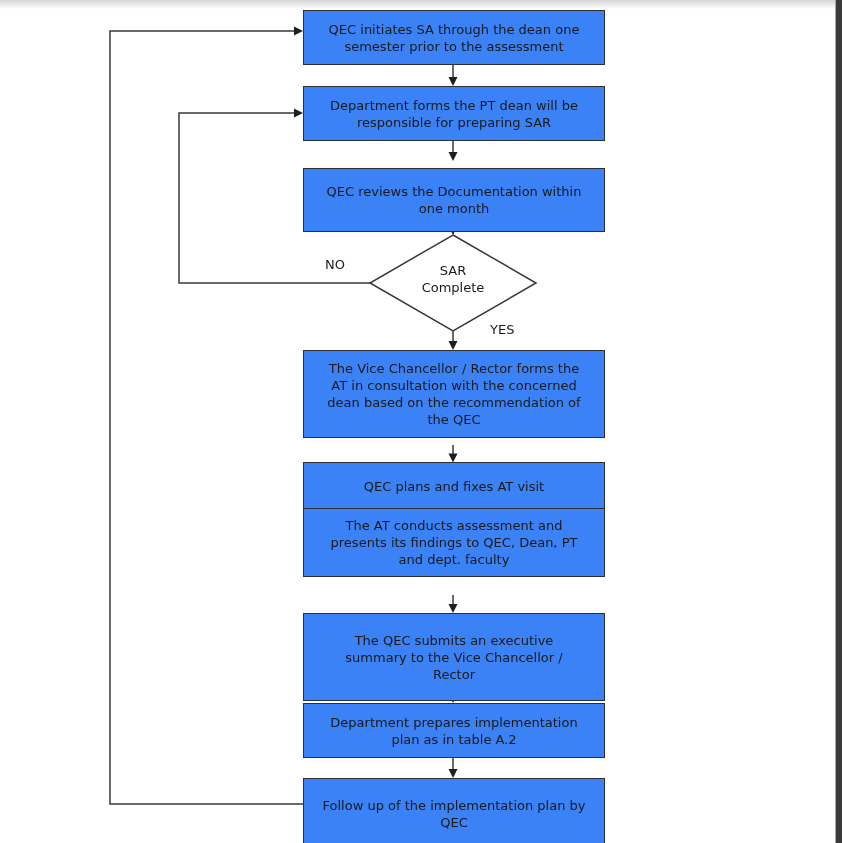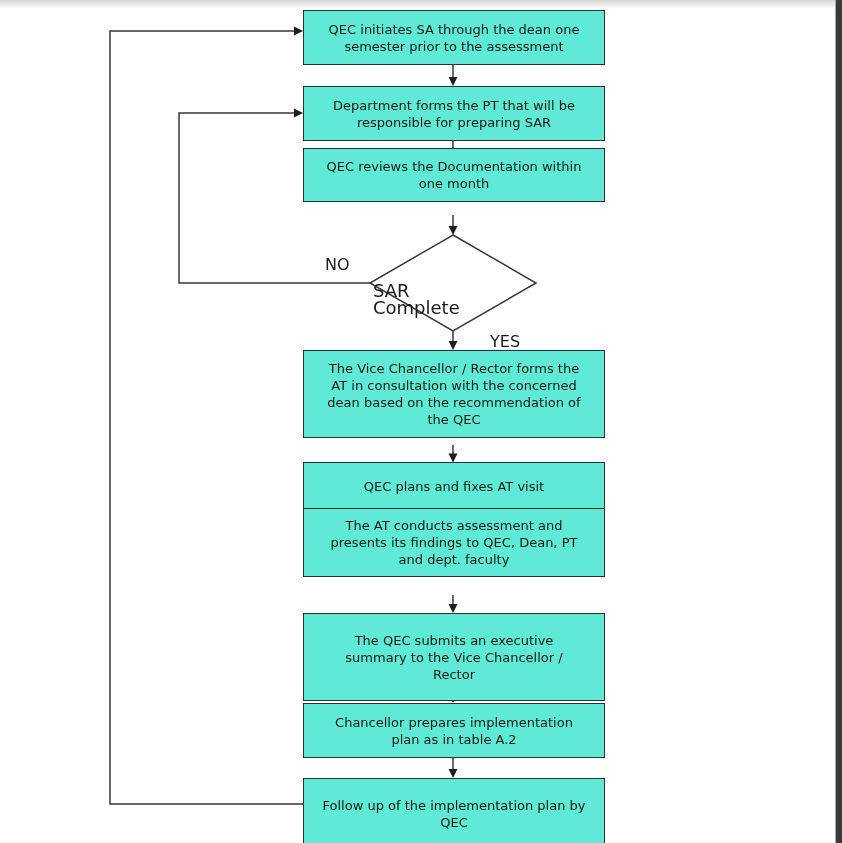--- a/index.html
+++ b/index.html
@@ -30,52 +30,52 @@
   }
   svg.connectors {
     position: absolute;
     left: 0; top: 0;
   }
   .node {
     position: absolute;
     left: 303px;
     width: 302px;
     box-sizing: border-box;
-    background: #5eead4;
+    background: #3b82f6;
     border: 1.5px solid #2e2e2e;
     display: flex;
     align-items: center;
     justify-content: center;
   }
   .node-label {
     display: block;
     width: 100%;
     padding: 0 2px;
     text-align: center;
     font-size: 13px;
     line-height: 17px;
     white-space: pre-line;
   }
   .decision-label {
     position: absolute;
     left: 373px;
     top: 262px;
     width: 160px;
-    font-size: 18px;
+    text-align: center;
+    font-size: 13px;
     line-height: 17px;
     white-space: pre-line;
-    margin-top: 20px;
   }
   .edge-label {
     position: absolute;
-    font-size: 16px;
+    font-size: 13px;
     line-height: 15px;
   }
   .edge-label.no  { left: 325px; top: 257px; }
-  .edge-label.yes { left: 490px; top: 334px; }
+  .edge-label.yes { left: 490px; top: 322px; }
 </style>
 </head>
 <body>
 
 <div class="top-fade"></div>
 
 <svg class="connectors" width="842" height="843" viewBox="0 0 842 843">
   <g stroke="#383838" stroke-width="1.5" fill="none">
 
     <polyline points="303,804 110,804 110,31 294,31"></polyline>
@@ -109,24 +109,24 @@
     <polygon points="448.5,694 457.5,694 453,703"></polygon>
     <polygon points="448.5,769 457.5,769 453,778"></polygon>
   </g>
 </svg>
 
 <div class="node" style="top:10px;height:55px">
   <span class="node-label">QEC initiates SA through the dean one
 semester prior to the assessment</span>
 </div>
 <div class="node" style="top:86px;height:55px">
-  <span class="node-label">Department forms the PT that will be
+  <span class="node-label">Department forms the PT dean will be
 responsible for preparing SAR</span>
 </div>
-<div class="node" style="top:148px;height:54px">
+<div class="node" style="top:168px;height:64px">
   <span class="node-label">QEC reviews the Documentation within
 one month</span>
 </div>
 <div class="node" style="top:350px;height:88px">
   <span class="node-label">The Vice Chancellor / Rector forms the
 AT in consultation with the concerned
 dean based on the recommendation of
 the QEC</span>
 </div>
 <div class="node" style="top:462px;height:49px">
@@ -136,21 +136,21 @@
   <span class="node-label">The AT conducts assessment and
 presents its findings to QEC, Dean, PT
 and dept. faculty</span>
 </div>
 <div class="node" style="top:613px;height:88px">
   <span class="node-label">The QEC submits an executive
 summary to the Vice Chancellor /
 Rector</span>
 </div>
 <div class="node" style="top:703px;height:55px">
-  <span class="node-label">Chancellor prepares implementation
+  <span class="node-label">Department prepares implementation
 plan as in table A.2</span>
 </div>
 <div class="node" style="top:778px;height:72px">
   <span class="node-label">Follow up of the implementation plan by
 QEC</span>
 </div>
 
 <div class="decision-label">SAR
 Complete</div>
 

